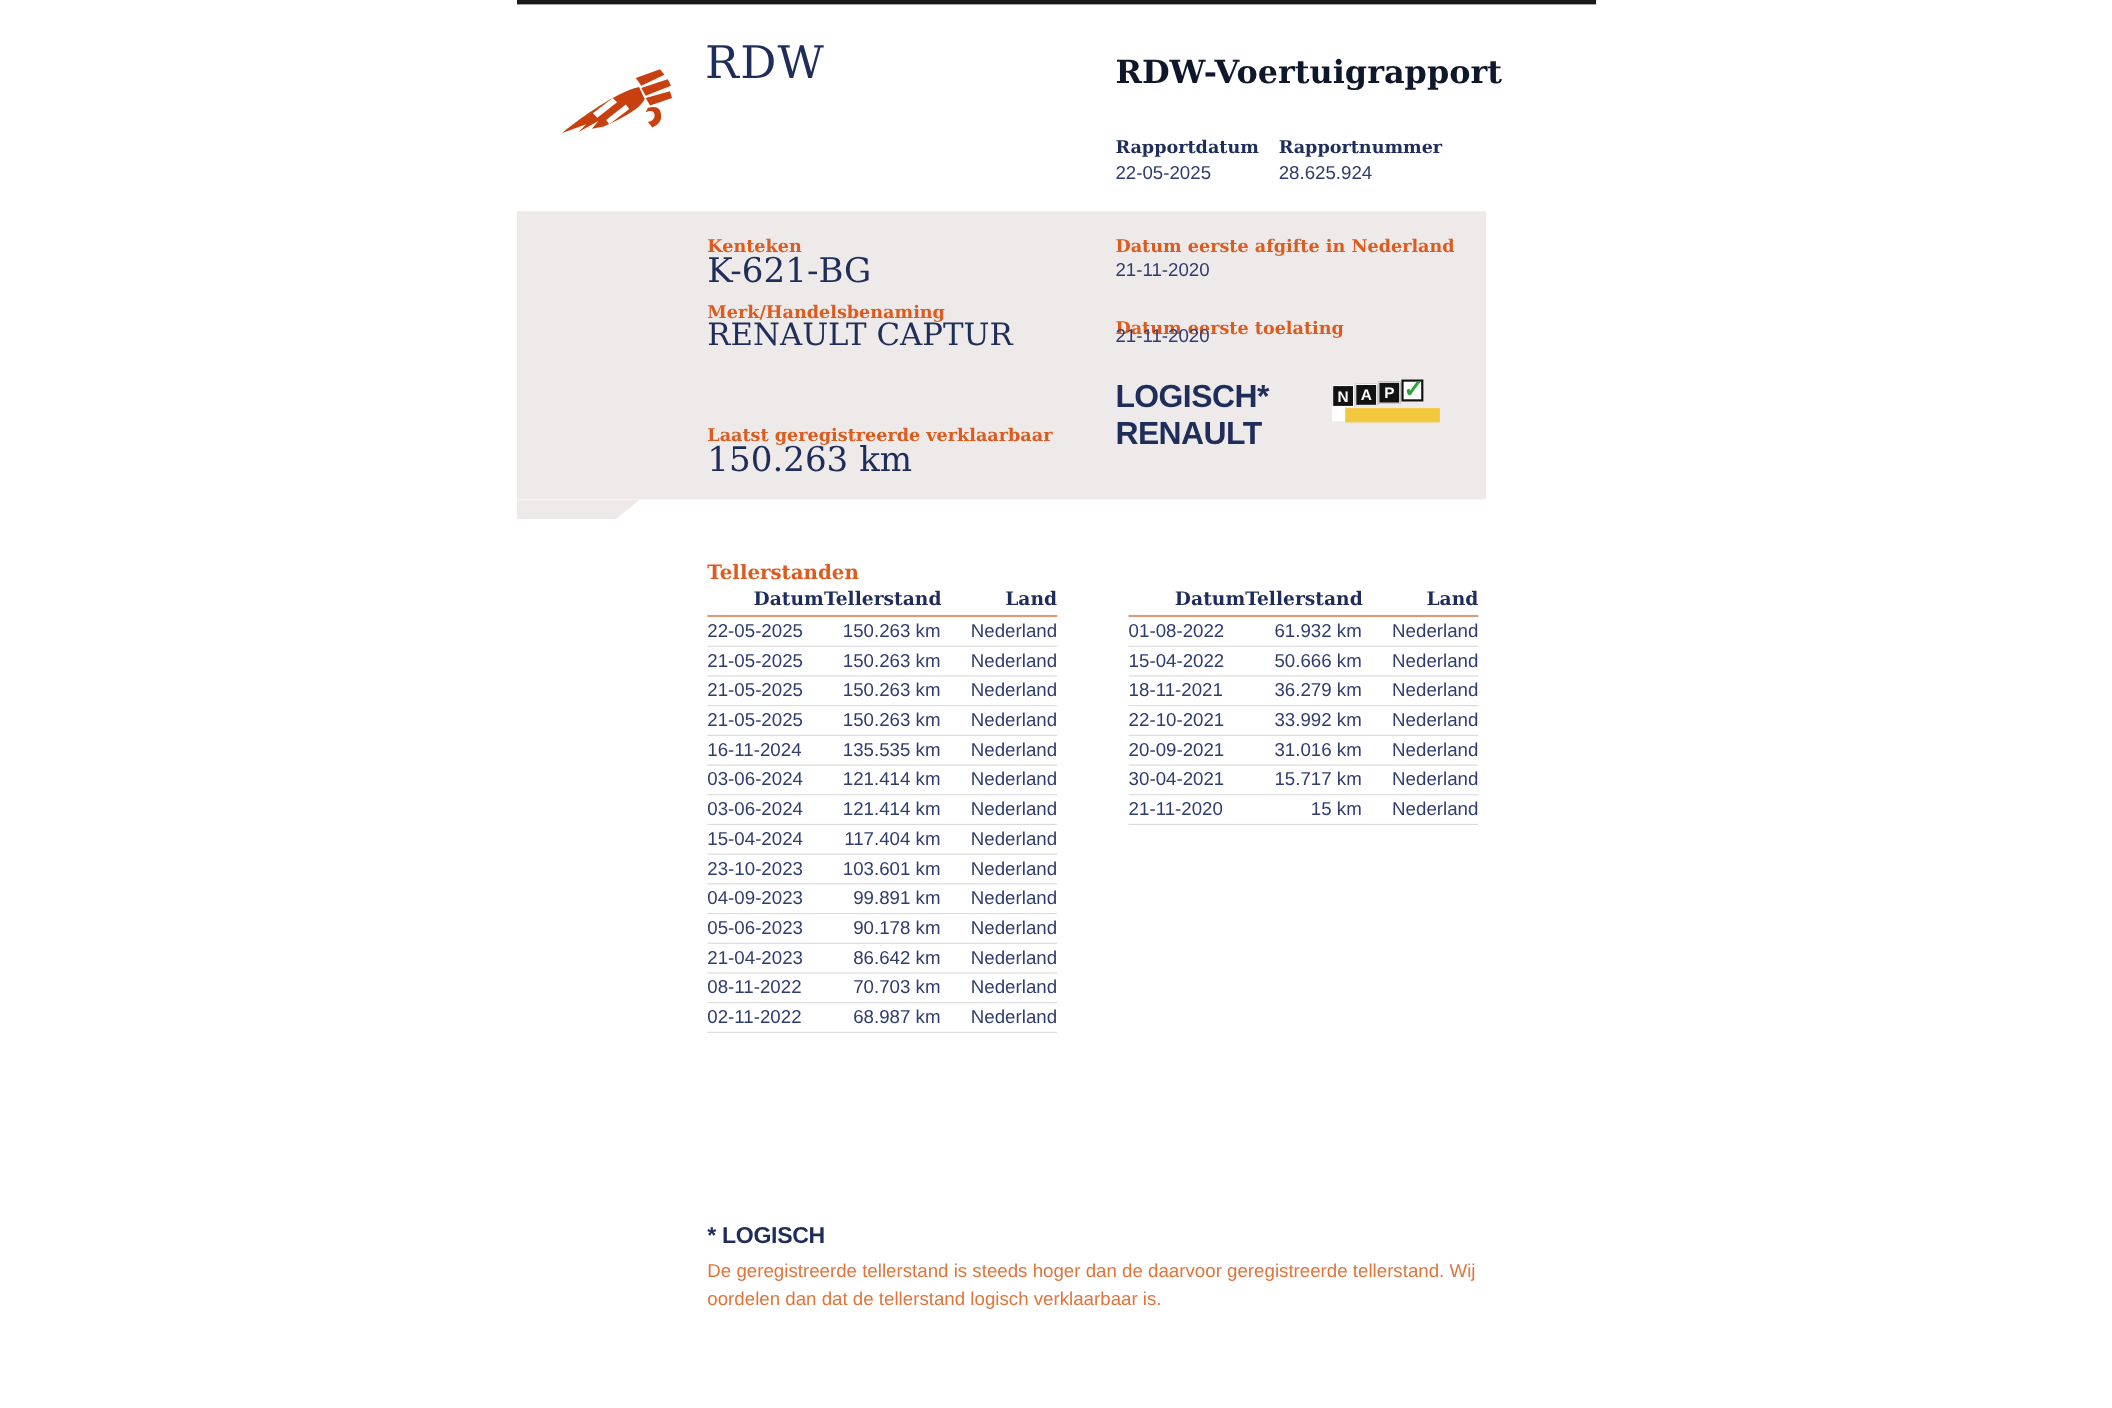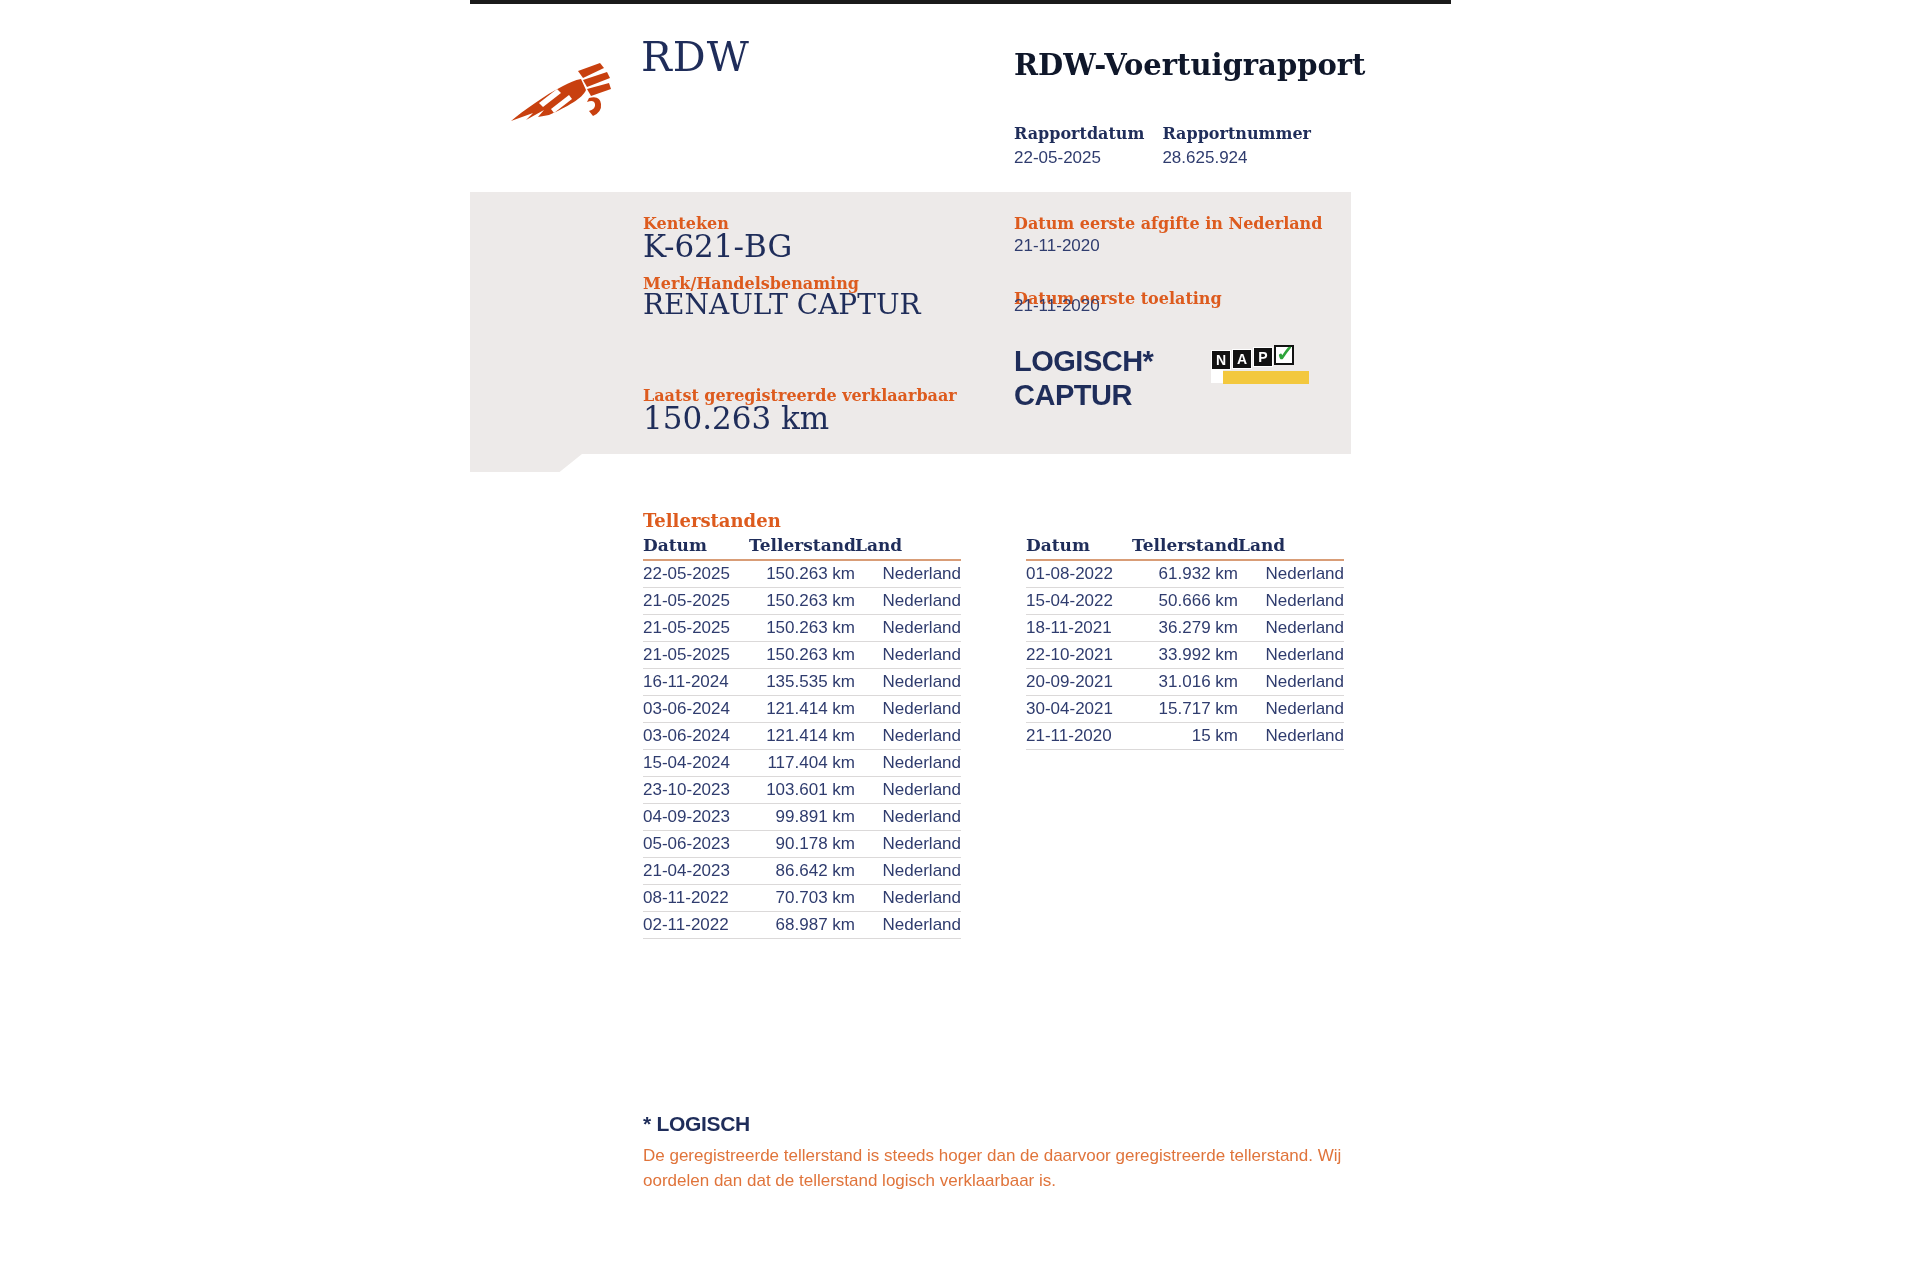--- a/index.html
+++ b/index.html
@@ -44,22 +44,22 @@
                overflow:visible; }
 
   
   .section-title { position:absolute; left:643px; top:510px; font-family:"DejaVu Serif", serif;
                    font-size:18px; font-weight:bold; color:#dd5b1e; }
   .mtable { position:absolute; top:535px; width:318px; }
   .mtable.t1 { left:643px; }
   .mtable.t2 { left:1026px; }
   .thead { display:grid; grid-template-columns:106px 106px 106px; padding-bottom:4px;
            border-bottom:2px solid #d99d77; }
-  .thead .hcell { font-family:"DejaVu Serif", serif; font-size:17px; font-weight:bold; color:#1f2d5a; }
-  .hcell.c1, .hcell.c2 { text-align:left; }
+  .thead .hcell { font-family:"DejaVu Serif", serif; font-size:17px; font-weight:bold; color:#1f2d5a;text-align:right; }
+  .hcell.c1, .hcell.c2 { text-align:right; }
   .trow { display:grid; grid-template-columns:106px 106px 106px; height:27px; align-items:center;
           border-bottom:1px solid #dbd9d9; }
   .tcell { font-size:17px; color:#2f3c6e; }
   .tcell.c1, .tcell.c2 { text-align:right; }
 
   
   .foot-title { position:absolute; left:643px; top:1112px; font-size:21px; font-weight:bold;
                 color:#1f2d5a; letter-spacing:-0.3px; }
   .foot-text { position:absolute; left:643px; top:1143px; width:718px; font-size:17px;
                line-height:25px; color:#e0743b; }
@@ -107,21 +107,21 @@
     <div class="pos field-label" style="left:173px; top:194px;">Laatst geregistreerde verklaarbaar</div>
     <div class="pos field-big" style="left:173px; top:208px; font-size:31px;">150.263 km</div>
 
     <div class="pos field-label" style="left:544px; top:22px;">Datum eerste afgifte in Nederland</div>
     <div class="pos field-small" style="left:544px; top:44px;">21-11-2020</div>
     <div class="pos field-label" style="left:544px; top:82px;margin-top:15px;">Datum eerste toelating</div>
     <div class="pos field-small" style="left:544px; top:104px;">21-11-2020</div>
 
     <div class="oordeel">
       <div>LOGISCH*</div>
-      <div>CAPTUR</div>
+      <div>RENAULT</div>
     </div>
 
     <div class="nap">
       <div class="nap-white"></div>
       <div class="nap-yellow"></div>
       <div class="nap-sq" style="left:0;    top:5px;">N</div>
       <div class="nap-sq" style="left:21px; top:3.5px;">A</div>
       <div class="nap-sq" style="left:42px; top:2px;">P</div>
       <div class="nap-check" style="left:63px; top:0;">✓</div>
     </div>

